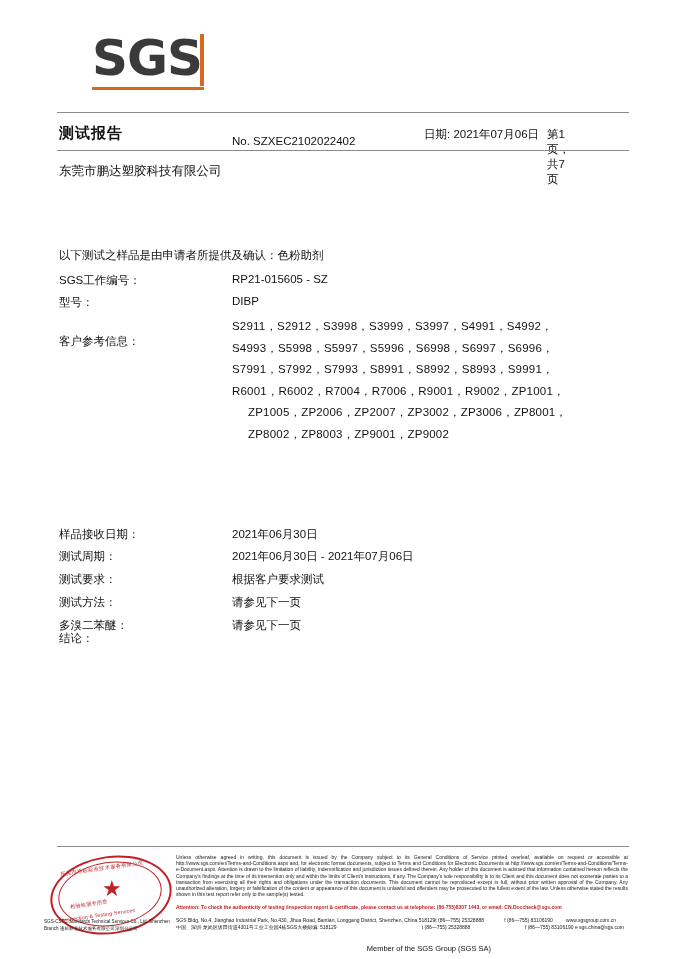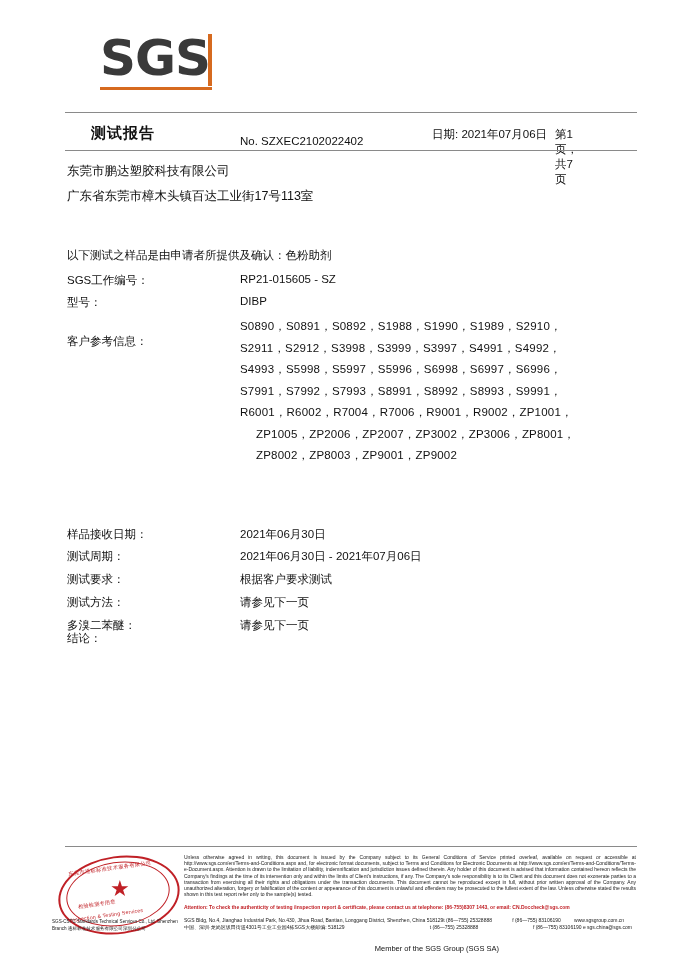--- a/index.html
+++ b/index.html
@@ -10,21 +10,21 @@
   body {
     width: 677px;
     height: 959px;
     position: relative;
     font-family: "Liberation Sans", sans-serif;
     color: #1a1a1a;
     overflow: hidden;
   }
   .page {
     position: absolute;
-    left: 12px; top: 0;
+    left: 4px; top: 0;
     width: 539px;
     height: 959px;
   }
 
   
   .logo-wrap {
     position: absolute;
     left: 88px;
     top: 32px;
     width: 110px;
@@ -73,21 +73,20 @@
   }
 
   .report-title {
     position: absolute;
     left: 55px;
     top: 124px;
     font-size: 15px;
     font-weight: bold;
     letter-spacing: 1px;
     color: #111;
-    margin-left: 24px;
   }
   .report-no {
     position: absolute;
     left: 228px;
     top: 127px;
     font-size: 11.5px;
     color: #111;
     margin-top: 8px;
   }
   .report-date {
@@ -294,34 +293,32 @@
   <div class="rule-top"></div>
 
   <div class="report-title">测试报告</div>
   <div class="report-no">No. SZXEC2102022402</div>
   <div class="report-date">日期: 2021年07月06日</div>
   <div class="report-pages">第1页，共7页</div>
 
   <div class="rule-under-title"></div>
 
   <div class="company-name">东莞市鹏达塑胶科技有限公司</div>
-  <div class="company-addr">广东省东莞市樟木头镇百达工业街17号113室</div>
 
   <div class="sample-decl">以下测试之样品是由申请者所提供及确认：色粉助剂</div>
 
   <div class="field-label" style="top:273px;">SGS工作编号：</div>
   <div class="field-value" style="top:273px;">RP21-015605 - SZ</div>
 
   <div class="field-label" style="top:295px;">型号：</div>
   <div class="field-value" style="top:295px;">DIBP</div>
 
   <div class="field-label" style="top:318px;margin-top:16px;">客户参考信息：</div>
 
   <div class="refs-block">
-    <div class="refs-line">S0890，S0891，S0892，S1988，S1990，S1989，S2910，</div>
     <div class="refs-line">S2911，S2912，S3998，S3999，S3997，S4991，S4992，</div>
     <div class="refs-line">S4993，S5998，S5997，S5996，S6998，S6997，S6996，</div>
     <div class="refs-line">S7991，S7992，S7993，S8991，S8992，S8993，S9991，</div>
     <div class="refs-line">R6001，R6002，R7004，R7006，R9001，R9002，ZP1001，</div>
     <div class="refs-line indent">ZP1005，ZP2006，ZP2007，ZP3002，ZP3006，ZP8001，</div>
     <div class="refs-line indent">ZP8002，ZP8003，ZP9001，ZP9002</div>
   </div>
 
   <div class="field-label" style="top:527px;">样品接收日期：</div>
   <div class="field-value" style="top:527px;">2021年06月30日</div>

